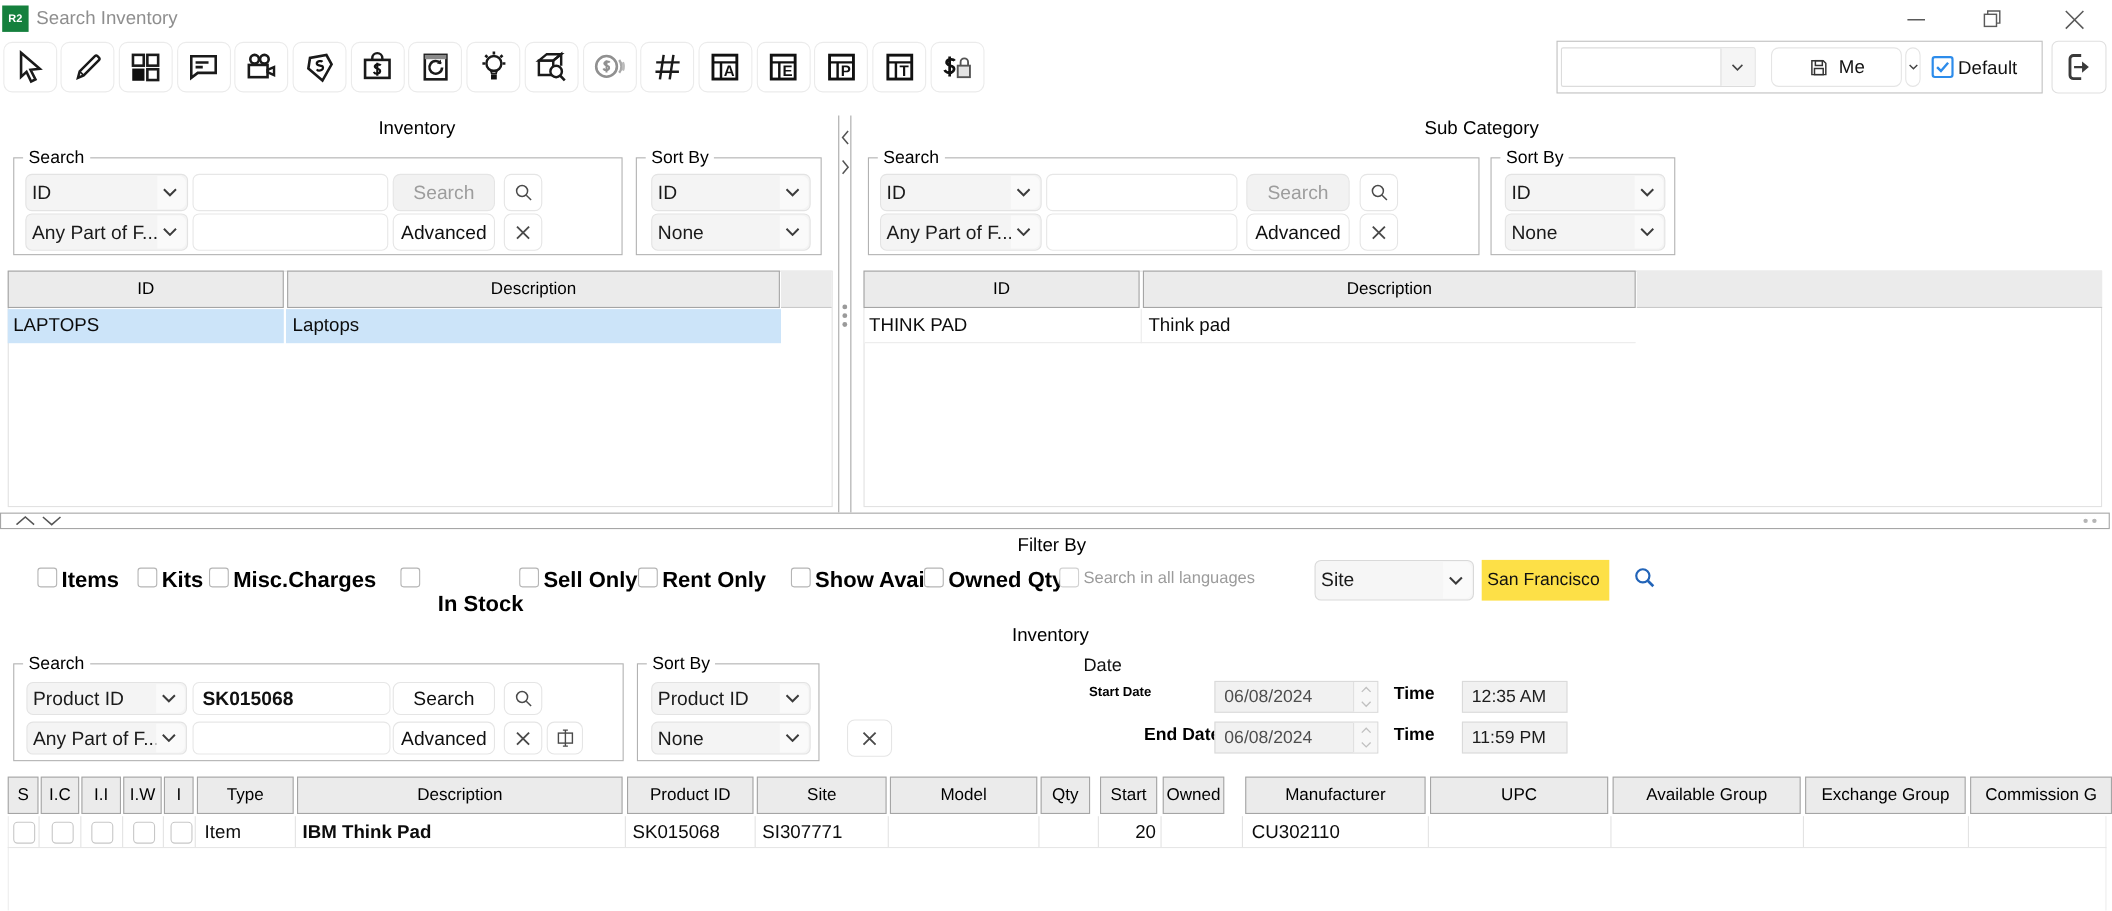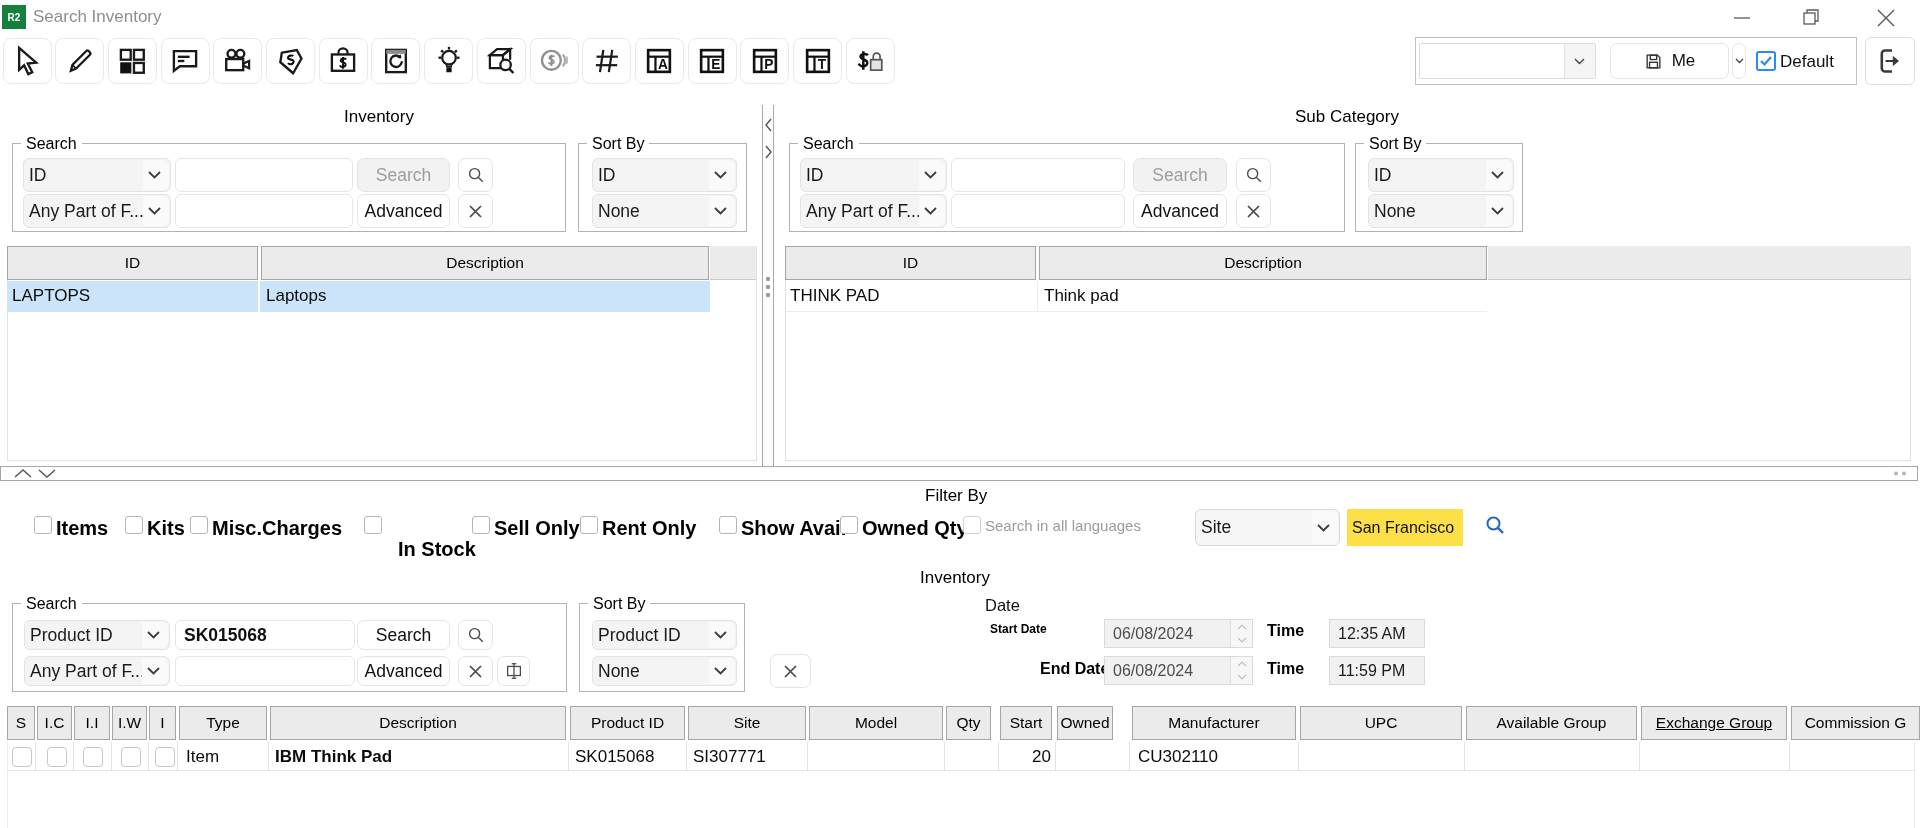--- a/index.html
+++ b/index.html
@@ -429,21 +429,21 @@
 <div class="hcell" style="left:270px;top:706px;width:296px;height:34px;">Description</div>
 <div class="hcell" style="left:570px;top:706px;width:115px;height:34px;">Product ID</div>
 <div class="hcell" style="left:688px;top:706px;width:118px;height:34px;">Site</div>
 <div class="hcell" style="left:809px;top:706px;width:134px;height:34px;">Model</div>
 <div class="hcell" style="left:946px;top:706px;width:45px;height:34px;">Qty</div>
 <div class="hcell" style="left:1000px;top:706px;width:52px;height:34px;">Start</div>
 <div class="hcell" style="left:1057px;top:706px;width:56px;height:34px;">Owned</div>
 <div class="hcell" style="left:1132px;top:706px;width:164px;height:34px;">Manufacturer</div>
 <div class="hcell" style="left:1300px;top:706px;width:162px;height:34px;">UPC</div>
 <div class="hcell" style="left:1466px;top:706px;width:171px;height:34px;">Available Group</div>
-<div class="hcell" style="left:1641px;top:706px;width:146px;height:34px;text-decoration:underline;">Exchange Group</div>
+<div class="hcell" style="left:1641px;top:706px;width:146px;height:34px;">Exchange Group</div>
 <div class="hcell" style="left:1791px;top:706px;width:129px;height:34px;">Commission G</div>
 <div class="abs" style="left:7px;top:742px;width:1908px;height:86px;border-left:1px solid #ededed;border-right:1px solid #ededed;box-sizing:border-box;"></div>
 <div class="abs" style="left:7px;top:770px;width:1908px;height:1px;background:#e6e6e6;"></div>
 <div class="abs" style="left:35px;top:742px;width:1px;height:28px;background:#e3e3e3;"></div>
 <div class="abs" style="left:73px;top:742px;width:1px;height:28px;background:#e3e3e3;"></div>
 <div class="abs" style="left:111px;top:742px;width:1px;height:28px;background:#e3e3e3;"></div>
 <div class="abs" style="left:148px;top:742px;width:1px;height:28px;background:#e3e3e3;"></div>
 <div class="abs" style="left:177px;top:742px;width:1px;height:28px;background:#e3e3e3;"></div>
 <div class="abs" style="left:268px;top:742px;width:1px;height:28px;background:#e3e3e3;"></div>
 <div class="abs" style="left:568px;top:742px;width:1px;height:28px;background:#e3e3e3;"></div>

